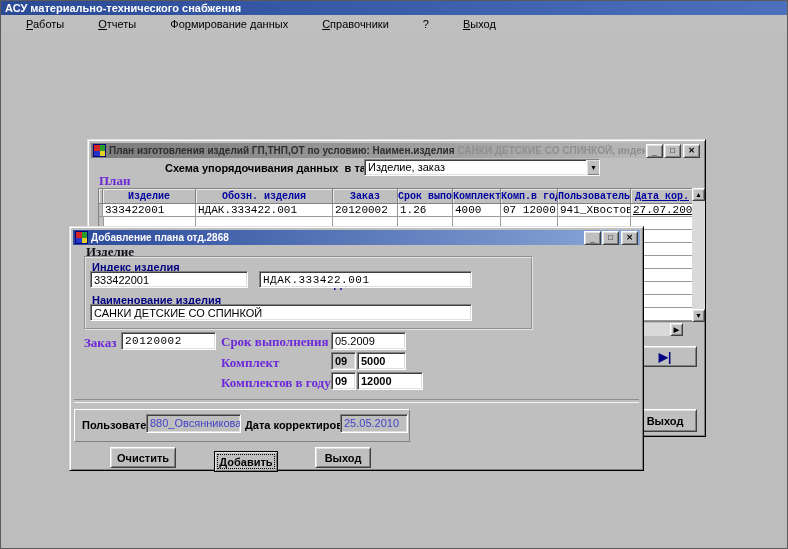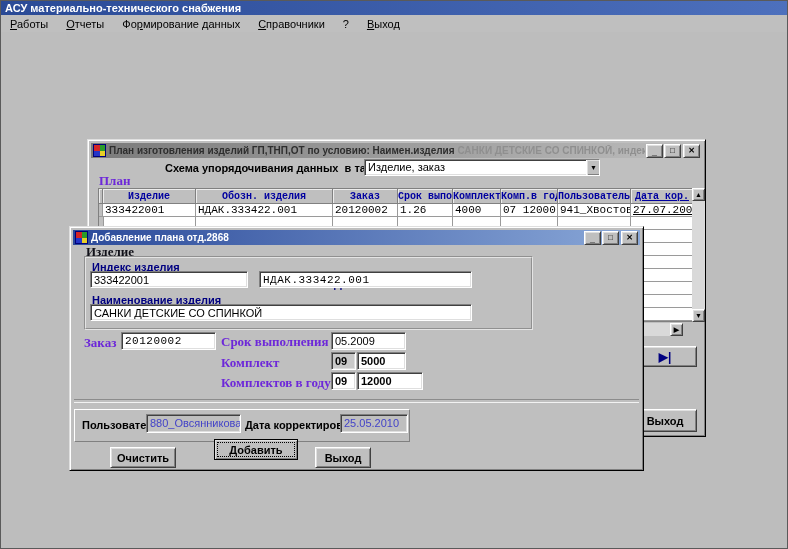--- a/index.html
+++ b/index.html
@@ -34,21 +34,21 @@
     background:#bfbfbf;border:1px solid;border-color:#fff #808080 #808080 #fff;box-sizing:border-box;
   }
   
   .main-titlebar{
     left:0;top:0;width:100%;height:14px;
     background:linear-gradient(90deg,#2a4a96,#4d70bd);
     color:#fff;font:bold 11px/14px "Liberation Sans",sans-serif;
     padding-left:4px;box-sizing:border-box;white-space:nowrap;overflow:hidden;
   }
   .menubar{left:0;top:14px;width:100%;height:17px;background:#bfbfbf;display:flex;align-items:center;}
-  .menu-item{font:11px "Liberation Sans",sans-serif;padding:1px 9px;white-space:nowrap;}
+  .menu-item{font:11px "Liberation Sans",sans-serif;padding:1px 9px;white-space:nowrap;margin-left:16px;}
   .menu-item u{text-decoration:underline;}
   .titlebar{
     left:3px;top:3px;right:3px;height:15px;display:flex;align-items:center;
     padding:0 2px;box-sizing:border-box;overflow:hidden;
   }
   .titlebar-inactive{background:linear-gradient(90deg,#7b7b7b,#bdbdbd);}
   .titlebar-active{background:linear-gradient(90deg,#2b4a9a,#8aa8d8);}
   .titlebar .cap-text{flex:1;white-space:nowrap;overflow:hidden;font:bold 10px "Liberation Sans",sans-serif;margin-left:3px;}
   .cap-text-main{color:#2e2e2e;}
   .cap-text-tail{color:#8f8f8f;}
@@ -258,15 +258,15 @@
   <div class="abs divider" style="top:172px;"></div>
 
   <div class="abs panel-raised" style="left:4px;top:182px;width:336px;height:33px;">
     <div class="abs lbl-bold" style="left:7px;top:9px;">Пользователь</div>
     <div class="abs sunken sunken-gray val-blue" style="left:71px;top:4px;width:95px;height:19px;">880_Овсянникова Е</div>
     <div class="abs lbl-bold" style="left:170px;top:9px;">Дата корректировки</div>
     <div class="abs sunken sunken-gray val-blue" style="left:265px;top:4px;width:68px;height:19px;">25.05.2010</div>
   </div>
 
   <div class="abs btn" style="left:40px;top:220px;width:66px;height:21px;">Очистить</div>
-  <div class="abs btn btn-focus" style="left:144px;top:212px;width:84px;height:21px;">Добавить</div>
+  <div class="abs btn btn-focus" style="left:144px;top:224px;width:64px;height:21px;">Добавить</div>
   <div class="abs btn" style="left:245px;top:220px;width:56px;height:21px;">Выход</div>
 </div>
 
 </body></html>

